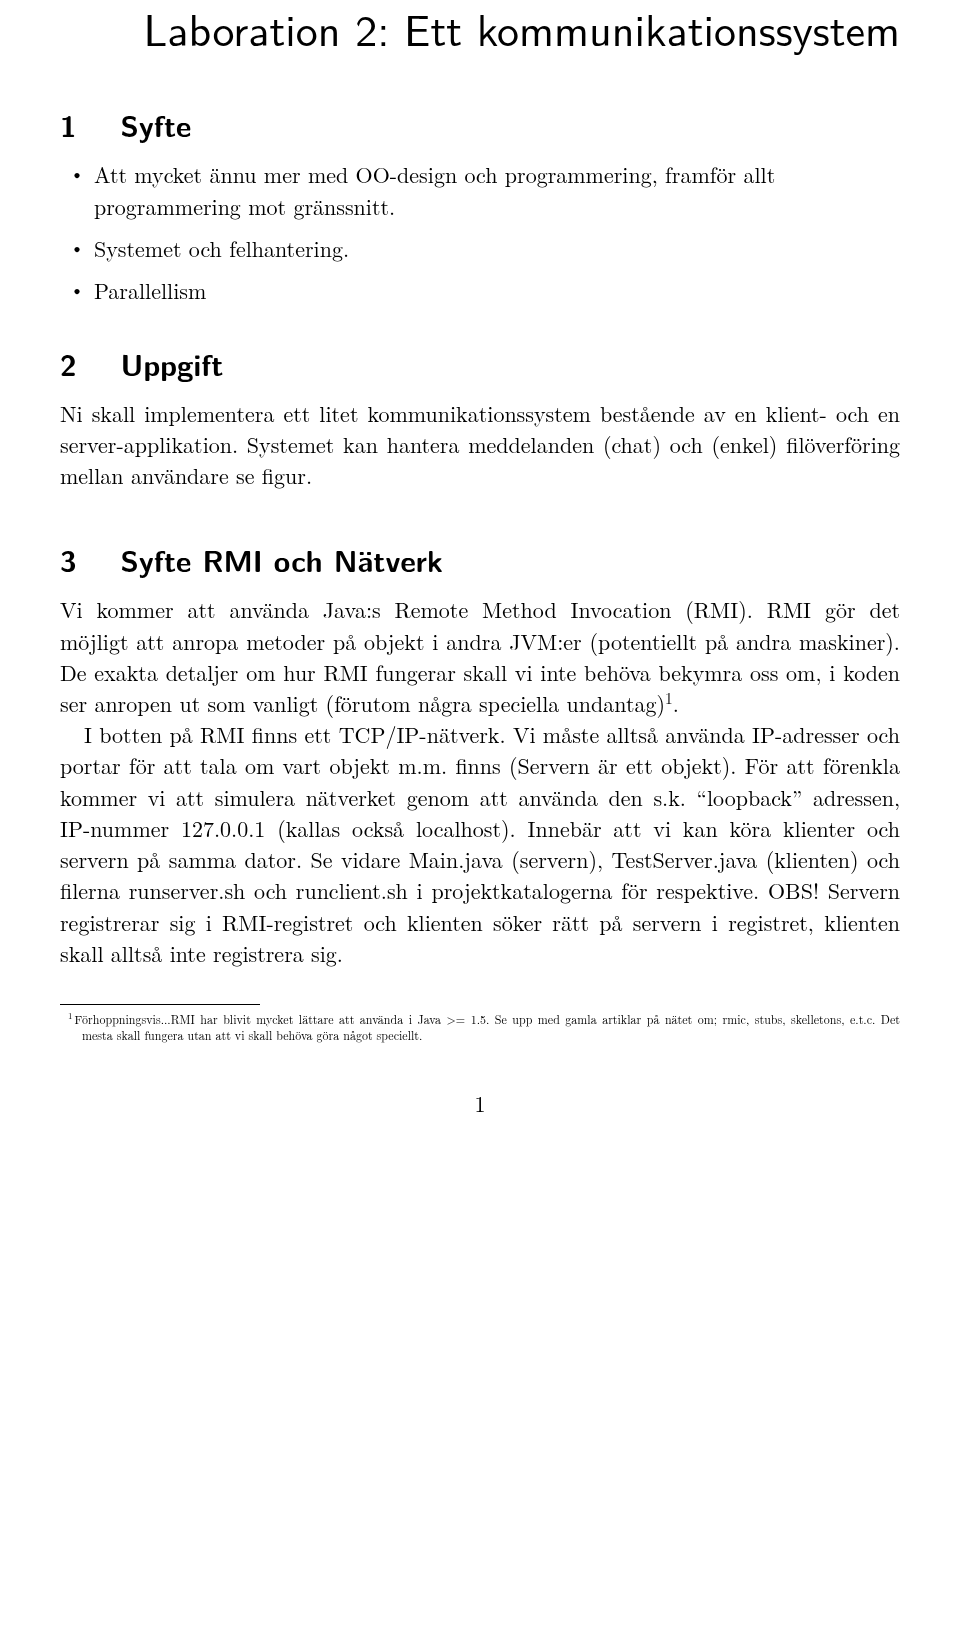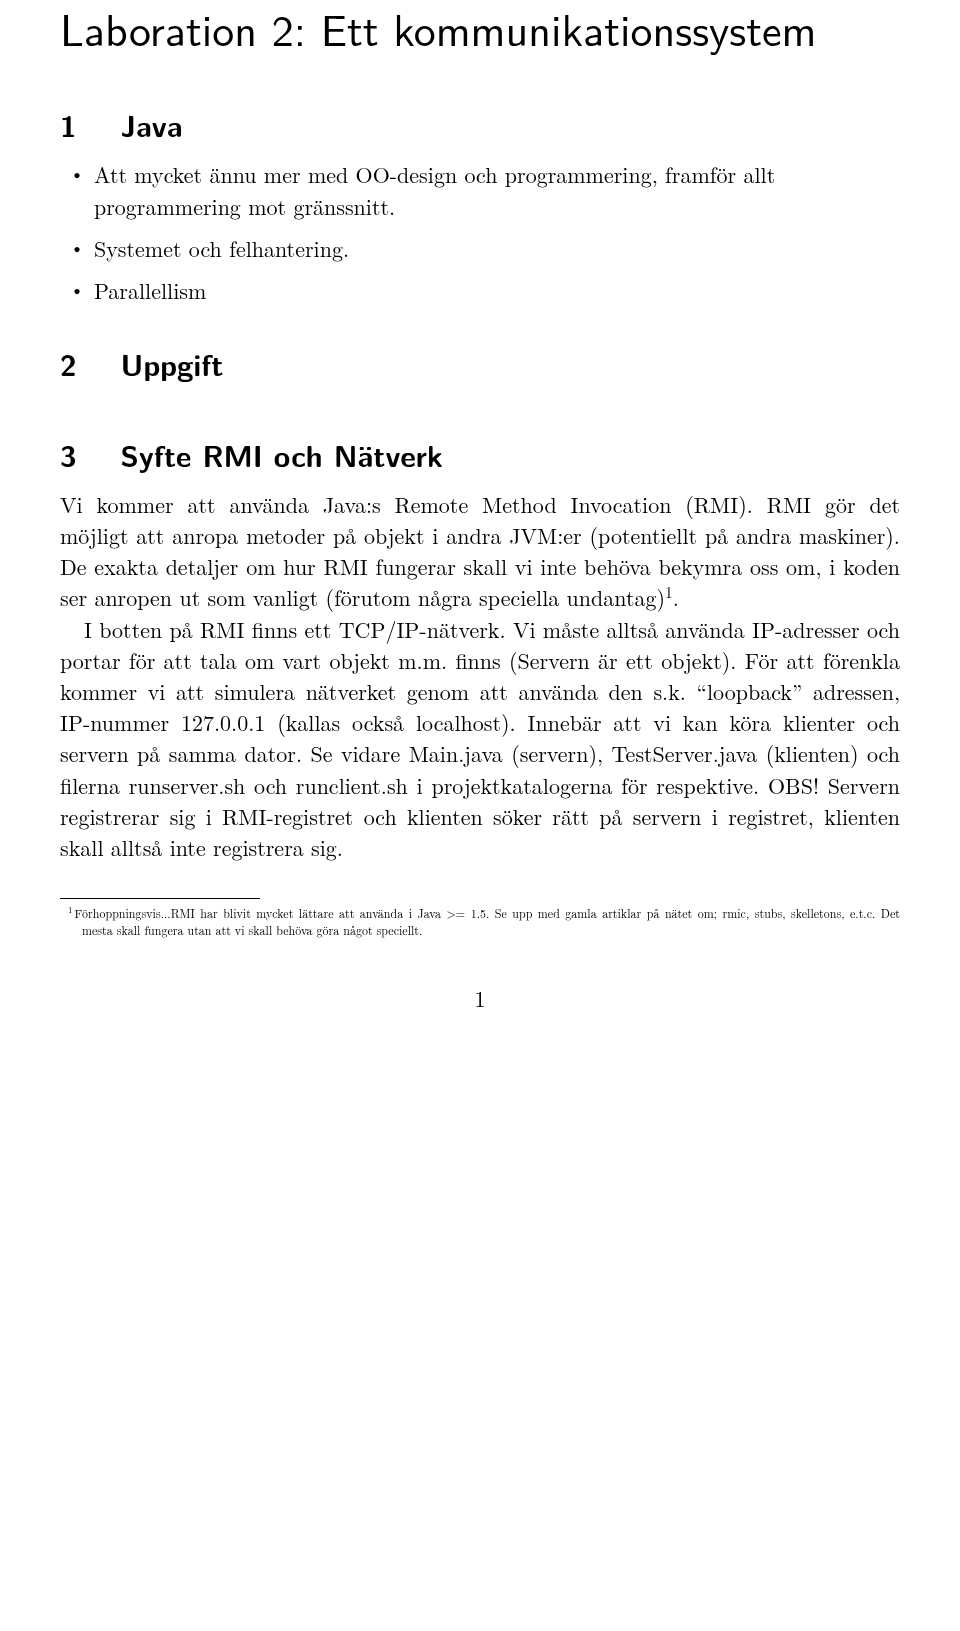--- a/index.html
+++ b/index.html
@@ -6,21 +6,21 @@
     body {
       background: #fff;
       font-family: "Latin Modern Roman", "Computer Modern", Georgia, serif;
       color: #000;
       width: 960px;
       padding: 0 60px 40px 60px;
     }
     .title {
       font-family: "Latin Modern Sans", "Computer Modern Sans", Helvetica, Arial, sans-serif;
       font-size: 44px;
-      text-align: left;
+      text-align: right;
       margin: 0 0 48px 0;
       line-height: 1.25;
       font-weight: 400;
     }
     .section-heading {
       font-family: "Latin Modern Sans", "Computer Modern Sans", Helvetica, Arial, sans-serif;
       font-size: 30px;
       font-weight: 700;
       margin-bottom: 12px;
     }
@@ -85,34 +85,35 @@
     }
   </style>
 </head>
 <body>
 
 <h1 class="title">Laboration 2: Ett kommunikationssystem</h1>
 
 <div class="section tight">
   <h2 class="section-heading">
     <span>1</span>
-    <span>&nbsp;&nbsp;</span><span>Java</span>
+    <span>&nbsp;&nbsp;</span><span>Syfte</span>
   </h2>
   <ul class="bullets">
     <li>Att mycket ännu mer med OO-design och programmering, framför allt programmering mot gränssnitt.</li>
     <li>Systemet och felhantering.</li>
     <li>Parallellism</li>
   </ul>
 </div>
 
 <div class="section">
   <h2 class="section-heading">
     <span>2</span>
     <span>&nbsp;&nbsp;</span><span>Uppgift</span>
   </h2>
+  <p class="body-text">Ni skall implementera ett litet kommunikationssystem bestående av en klient- och en server-applikation. Systemet kan hantera meddelanden (chat) och (enkel) filöverföring mellan användare se figur.</p>
 </div>
 
 <div class="section tight">
   <h2 class="section-heading">
     <span>3</span>
     <span>&nbsp;&nbsp;</span><span>Syfte RMI och Nätverk</span>
   </h2>
   <p class="body-text"><span>Vi kommer att använda Java:s Remote Method Invocation (RMI). RMI gör det möjligt att anropa metoder på objekt i andra JVM:er (potentiellt på andra maskiner). De exakta detaljer om hur RMI fungerar skall vi inte behöva bekymra oss om, i koden ser anropen ut som vanligt (förutom några speciella undantag)</span><sup>1</sup><span>.</span></p>
   <p class="body-text">I botten på RMI finns ett TCP/IP-nätverk. Vi måste alltså använda IP-adresser och portar för att tala om vart objekt m.m. finns (Servern är ett objekt). För att förenkla kommer vi att simulera nätverket genom att använda den s.k. “loopback” adressen, IP-nummer 127.0.0.1 (kallas också localhost). Innebär att vi kan köra klienter och servern på samma dator. Se vidare Main.java (servern), TestServer.java (klienten) och filerna runserver.sh och runclient.sh i projektkatalogerna för respektive. OBS! Servern registrerar sig i RMI-registret och klienten söker rätt på servern i registret, klienten skall alltså inte registrera sig.</p>
 </div>

